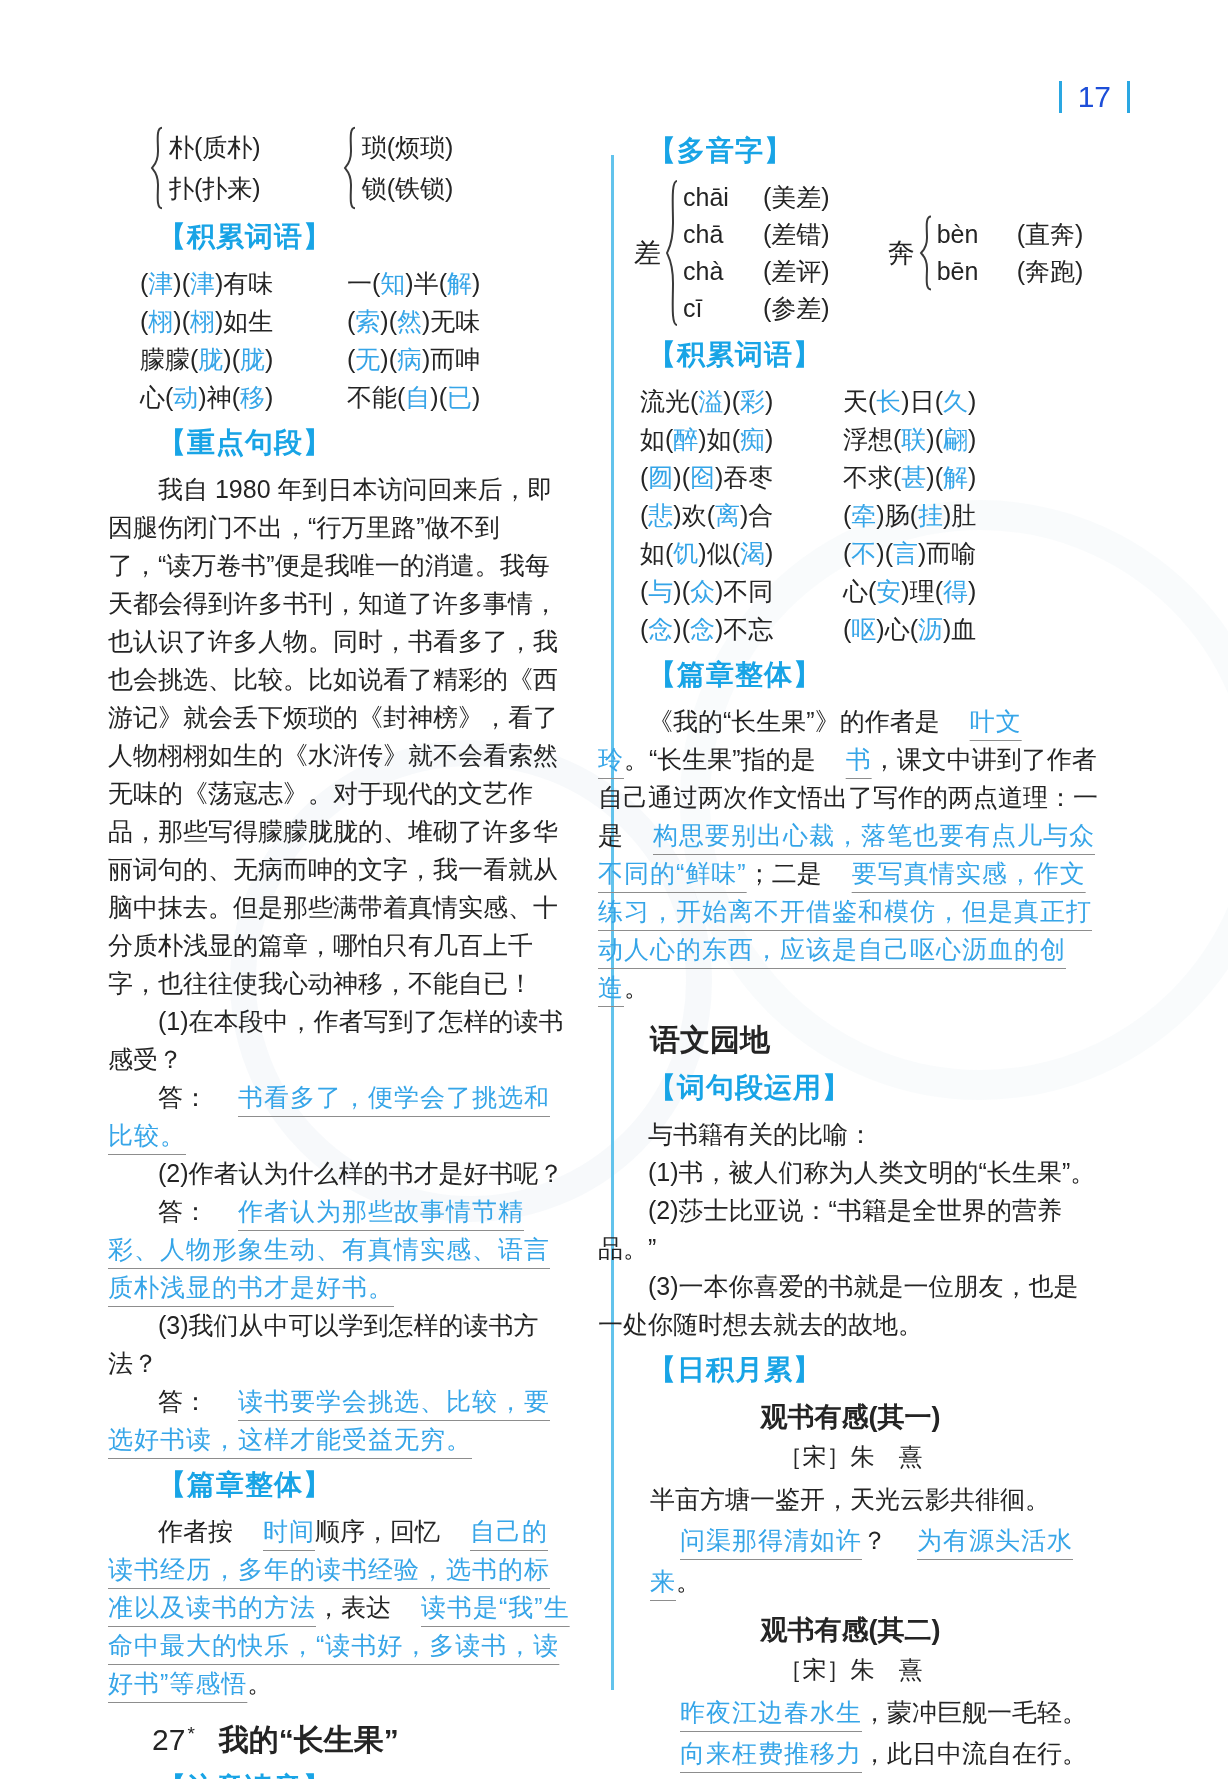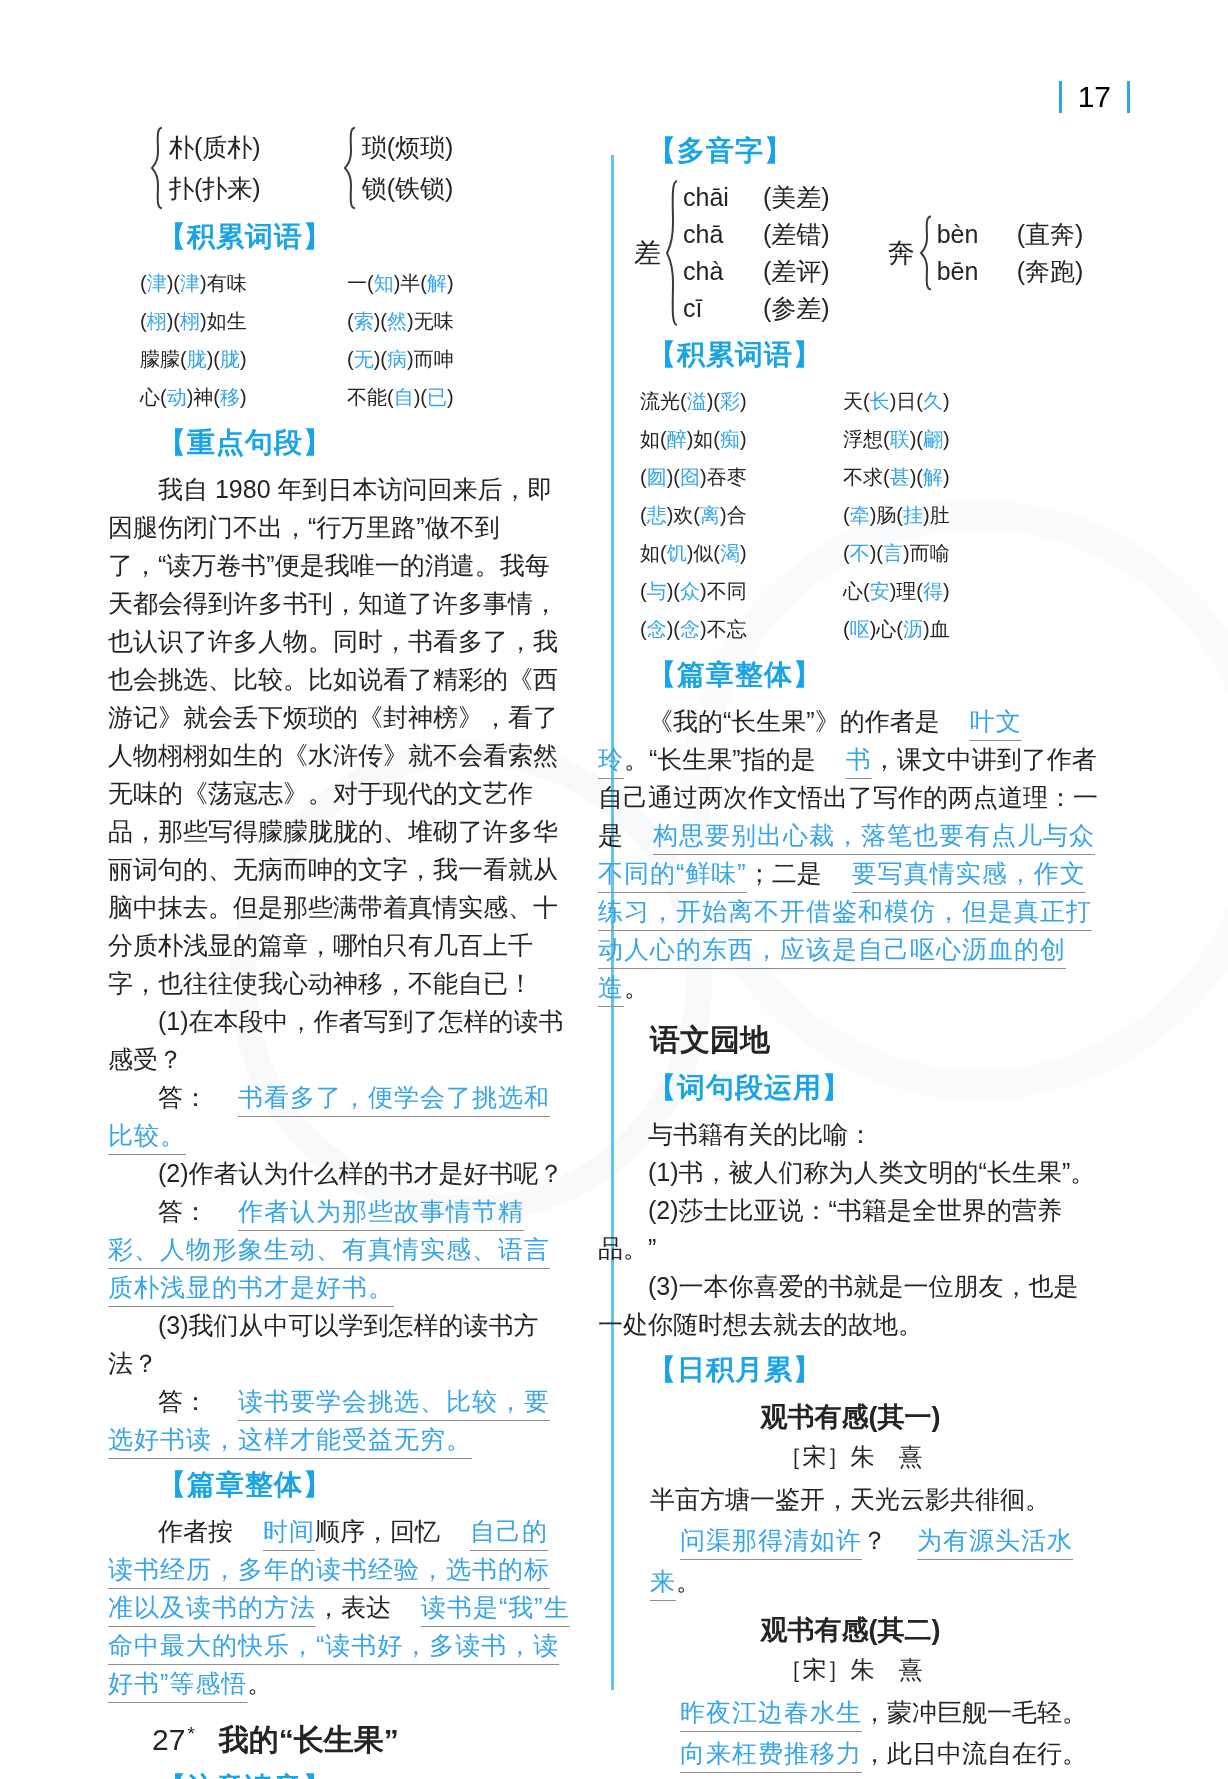--- a/index.html
+++ b/index.html
@@ -7,21 +7,21 @@
     width:1228px;height:1779px;position:relative;overflow:hidden;
     background:#ffffff;color:#242424;
     font-family:"Liberation Sans","DejaVu Sans",sans-serif;
   }
   
   .wm{position:absolute;border-radius:50%;pointer-events:none;}
   .wm1{width:430px;height:430px;left:230px;top:740px;border:26px solid rgba(145,175,200,0.07);}
   .wm2{width:540px;height:540px;left:680px;top:500px;border:30px solid rgba(145,175,200,0.055);}
 
   .pagenum{position:absolute;top:80px;right:98px;display:flex;align-items:center;gap:16px;
-    font-size:30px;color:#000000;}
+    font-size:30px;color:#1d4ed8;}
   .pagenum .bar{width:3px;height:32px;background:#2aa7e2;}
 
   .divider{position:absolute;left:611px;top:155px;width:3px;height:1535px;background:#62c3ec;}
 
   .col{position:absolute;top:124px;}
   #left-col{left:108px;width:462px;}
   #right-col{left:598px;width:505px;}
 
   .h-blue{color:#18a4e6;font-size:28px;font-weight:700;margin:8px 0 8px 50px;letter-spacing:1px;}
   .body{font-size:25px;line-height:38px;margin:0;text-indent:2em;}
@@ -31,21 +31,21 @@
     text-decoration:underline;text-decoration-color:#8d8d8d;text-decoration-thickness:1px;
     text-underline-offset:10px;padding-left:30px;}
 
   
   .brace-row{display:flex;padding-left:42px;gap:82px;margin:2px 0 4px;}
   .bgroup{display:flex;align-items:center;gap:5px;}
   .bitems div{font-size:25px;line-height:41px;}
   svg.brace{flex:none;}
 
   
-  .word-row{display:flex;font-size:20px;line-height:38px;}
+  .word-row{display:flex;font-size:25px;line-height:38px;}
   .rows-left{padding-left:32px;}
   .rows-left .word-cell:first-child{width:207px;flex:none;}
   .rows-right{padding-left:42px;}
   .rows-right .word-cell:first-child{width:203px;flex:none;}
 
   
   .lesson{margin:18px 0 4px 44px;font-size:30px;font-weight:400;}
   .lesson-star{font-size:19px;vertical-align:10px;margin:0 12px 0 2px;}
   .lesson-name{font-weight:700;margin-left:12px;}
   .garden{margin:14px 0 2px 52px;font-size:30px;font-weight:700;}

